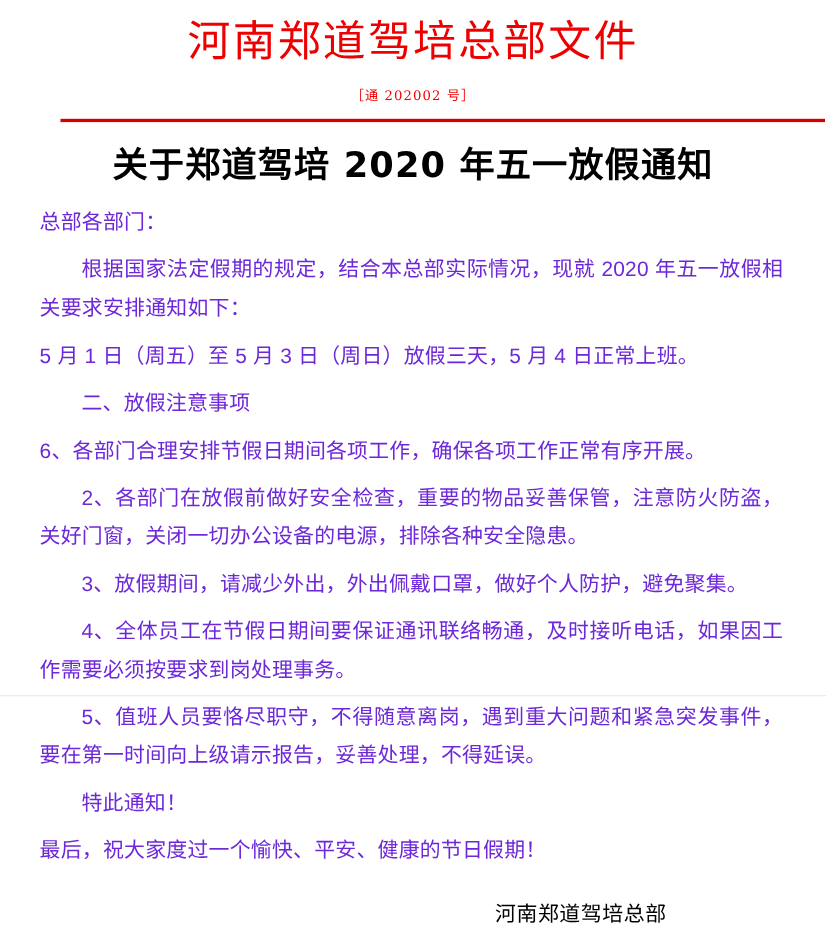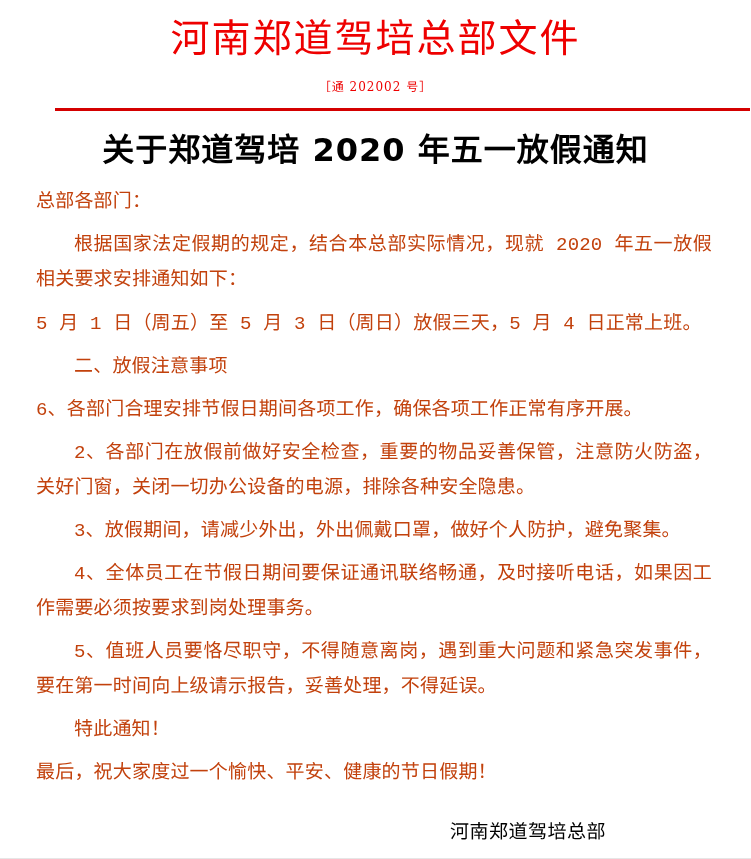--- a/index.html
+++ b/index.html
@@ -13,21 +13,21 @@
     height: 859px;
     overflow: hidden;
     font-family: "DejaVu Serif", "Liberation Serif", serif;
     color: #000000;
     -webkit-font-smoothing: none;
   }
 
   .page {
     position: relative;
     width: 751px;
-    height: 859px;
+    height: 633px;
     background: #ffffff;
     box-sizing: border-box;
     border-bottom: 1px solid #e6e6e6;
   }
 
   
   .masthead {
     padding-top: 14px;
     text-align: center;
   }
@@ -69,24 +69,24 @@
     letter-spacing: 1px;
     color: #000000;
   }
 
   
   .body-area {
     padding: 0 39px 0 36px;
     margin-top: 18px;
   }
   .para {
-    font-family: Liberation Mono, monospace;
+    font-family: Liberation Sans, sans-serif;
     font-size: 19px;
     line-height: 35px;
-    color: #c2410c;
+    color: #6d28d9;
     margin: 0 0 9px 0;
     text-align: justify;
     text-justify: inter-ideograph;
     letter-spacing: 0.2px;
   }
   .para.indent {
     text-indent: 2em;
   }
   .para.salutation {
     text-indent: 0;

